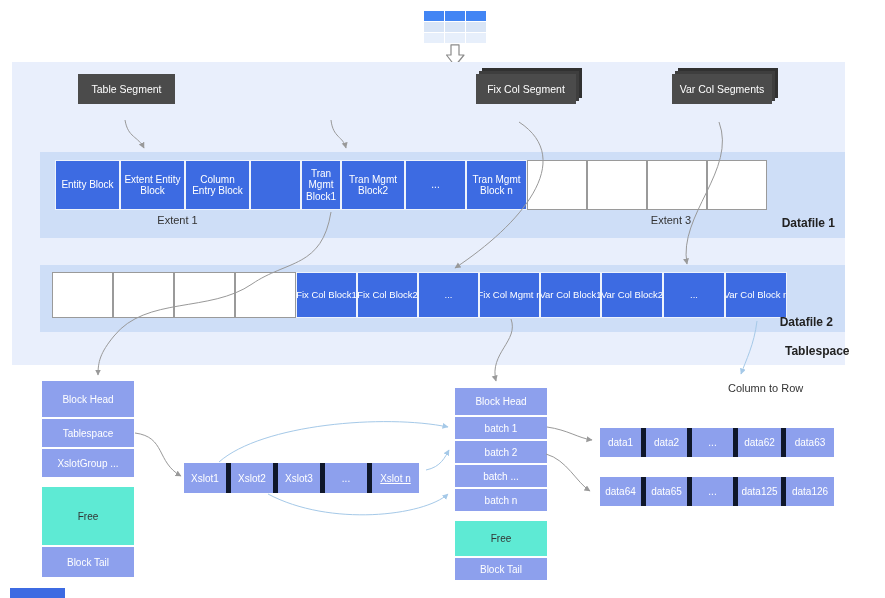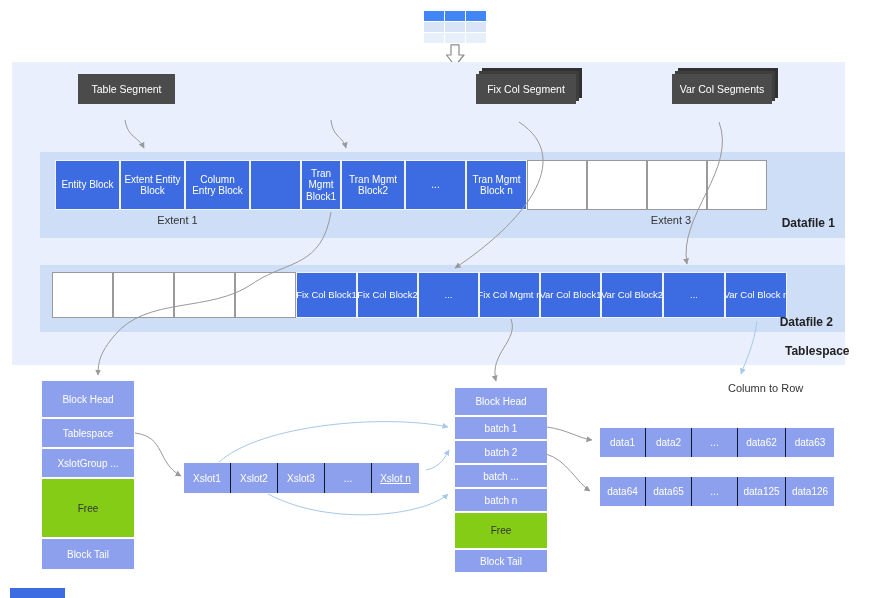--- a/index.html
+++ b/index.html
@@ -41,28 +41,28 @@
   .cell.white{background:#fff;border:1px solid #9a9a9a;}
   .extent{position:absolute;top:62px;font-size:11px;color:#333;text-align:center;}
   .df-label{position:absolute;font-size:12px;font-weight:bold;color:#222;}
 
   .col2row-label{position:absolute;left:728px;top:382px;font-size:11px;color:#333;}
 
   
   .vstack{position:absolute;display:flex;flex-direction:column;gap:2px;}
   .vcell{background:#8da0ed;color:#fff;display:flex;align-items:center;justify-content:center;
     font-size:10px;}
-  .vcell.free{background:#84cc16;color:#333;}
+  .vcell.free{background:#5eead4;color:#333;margin-top:8px;}
   .stack-left{left:42px;top:381px;width:92px;}
   .stack-center{left:455px;top:388px;width:92px;}
 
   
   .hrow{position:absolute;display:flex;}
   .hcell{background:#8da0ed;color:#fff;display:flex;align-items:center;justify-content:center;
-    font-size:10px;border-right:1px solid #0f172a;box-sizing:border-box;}
+    font-size:10px;border-right:5px solid #0f172a;box-sizing:border-box;}
   .hcell:last-child{border-right:none;}
   .xslot-row{left:184px;top:463px;height:30px;}
   .data-row1{left:600px;top:428px;height:29px;}
   .data-row2{left:600px;top:477px;height:29px;}
 
   .partial-block{position:absolute;left:10px;top:588px;width:55px;height:10px;background:#3d6be2;}
 
   .arrows{position:absolute;left:0;top:0;pointer-events:none;}
 </style>
 </head>

